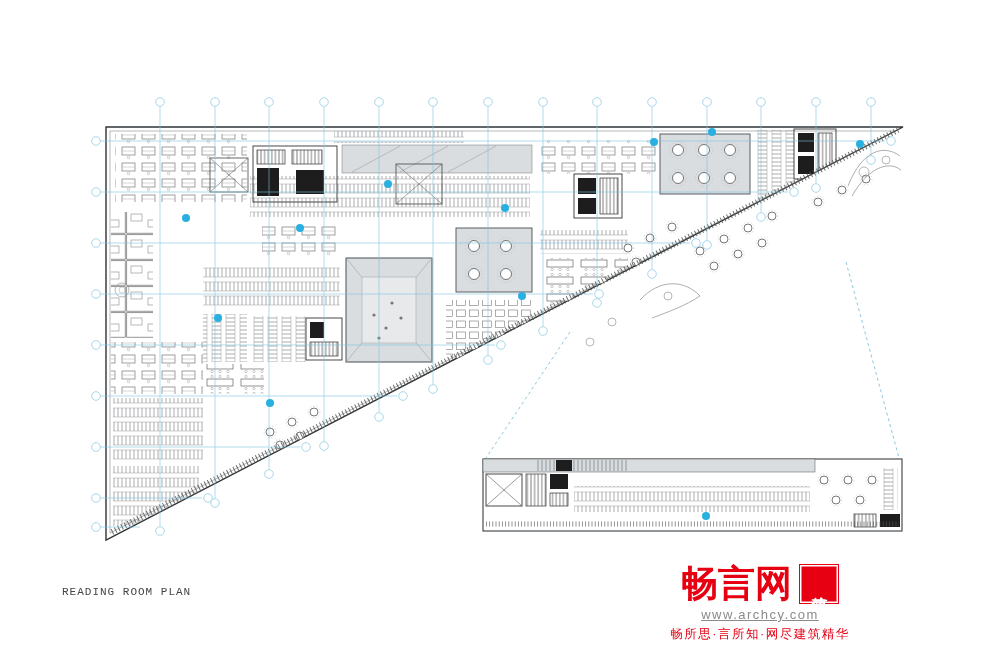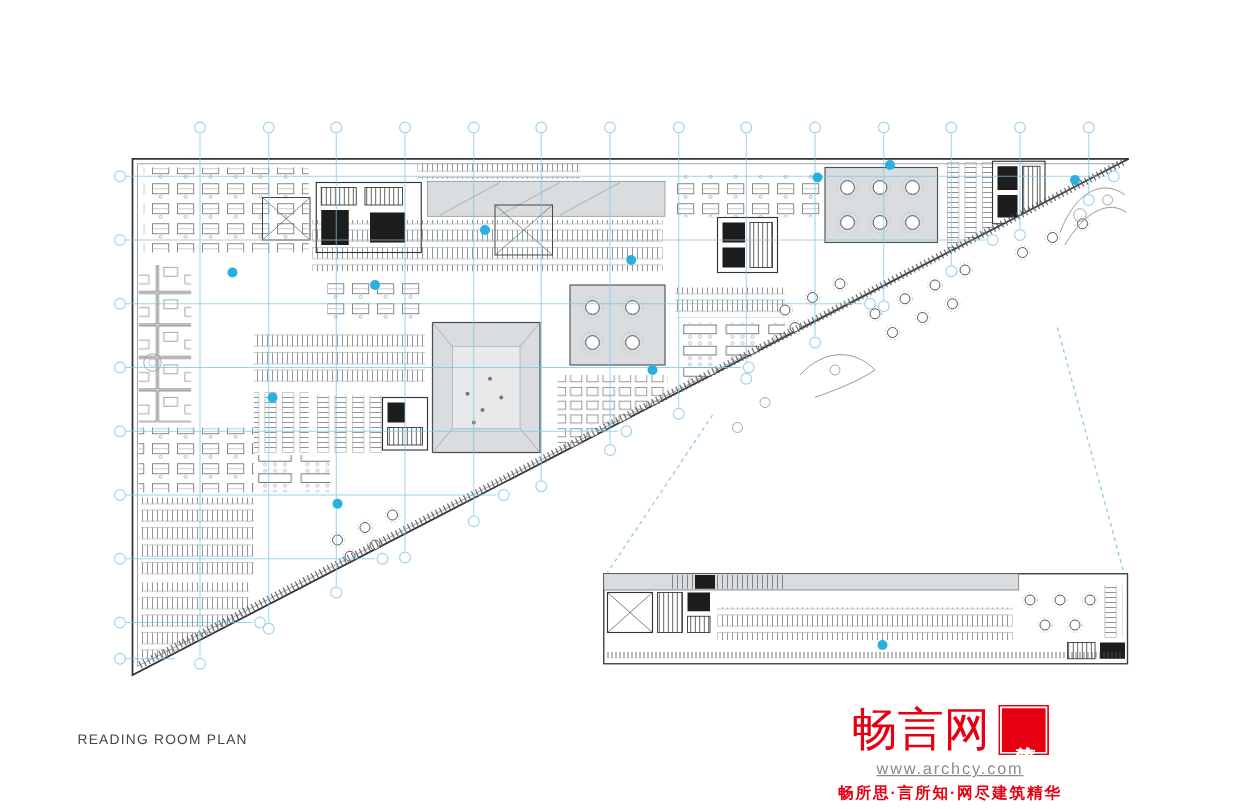--- a/index.html
+++ b/index.html
@@ -1,29 +1,29 @@
 <!DOCTYPE html>
 <html><head>
 <meta charset="utf-8">
 <style>
   html,body{margin:0;padding:0;background:#ffffff;}
   .canvas{position:relative;width:1000px;height:647px;background:#ffffff;overflow:hidden;
           font-family:"Liberation Sans",sans-serif;}
   .canvas svg{position:absolute;left:0;top:0;}
   .plan-title{position:absolute;left:62px;top:586px;font-size:11px;letter-spacing:1px;
-              color:#454545;font-family:Liberation Sans, sans-serif;}
+              color:#454545;font-family:Liberation Mono, monospace;}
   .watermark{position:absolute;left:652px;top:564px;width:216px;text-align:center;}
   .brand-row{display:flex;align-items:center;justify-content:center;gap:7px;}
-  .brand{font-family:"DejaVu Sans",sans-serif;font-weight:400;font-size:37px;line-height:1.05;
+  .brand{font-family:"DejaVu Sans",sans-serif;font-weight:700;font-size:37px;line-height:1.05;
          color:#e60012;}
   .badge{display:flex;align-items:center;justify-content:center;width:38px;height:38px;
          background:#e60012;color:#ffffff;font-size:16px;font-weight:700;line-height:1.05;
          writing-mode:vertical-rl;box-shadow:inset 0 0 0 1.5px #ffffff;border:1.5px solid #e60012;}
   .url{margin-top:3px;color:#8a8a8a;font-size:13px;letter-spacing:1.5px;text-decoration:underline;}
-  .tagline{margin-top:4px;color:#e60012;font-size:12.5px;font-weight:700;letter-spacing:1.5px;}
+  .tagline{margin-top:4px;color:#e60012;font-size:12.5px;font-weight:400;letter-spacing:1.5px;}
 </style>
 </head>
 <body>
 
 <div class="canvas">
 
 <svg width="1000" height="647" viewBox="0 0 1000 647">
   <defs>
     <pattern id="pShelfBand" width="4" height="14" patternUnits="userSpaceOnUse">
       <line x1="2" y1="2" x2="2" y2="11" stroke="#85898c" stroke-width="0.7"></line>

